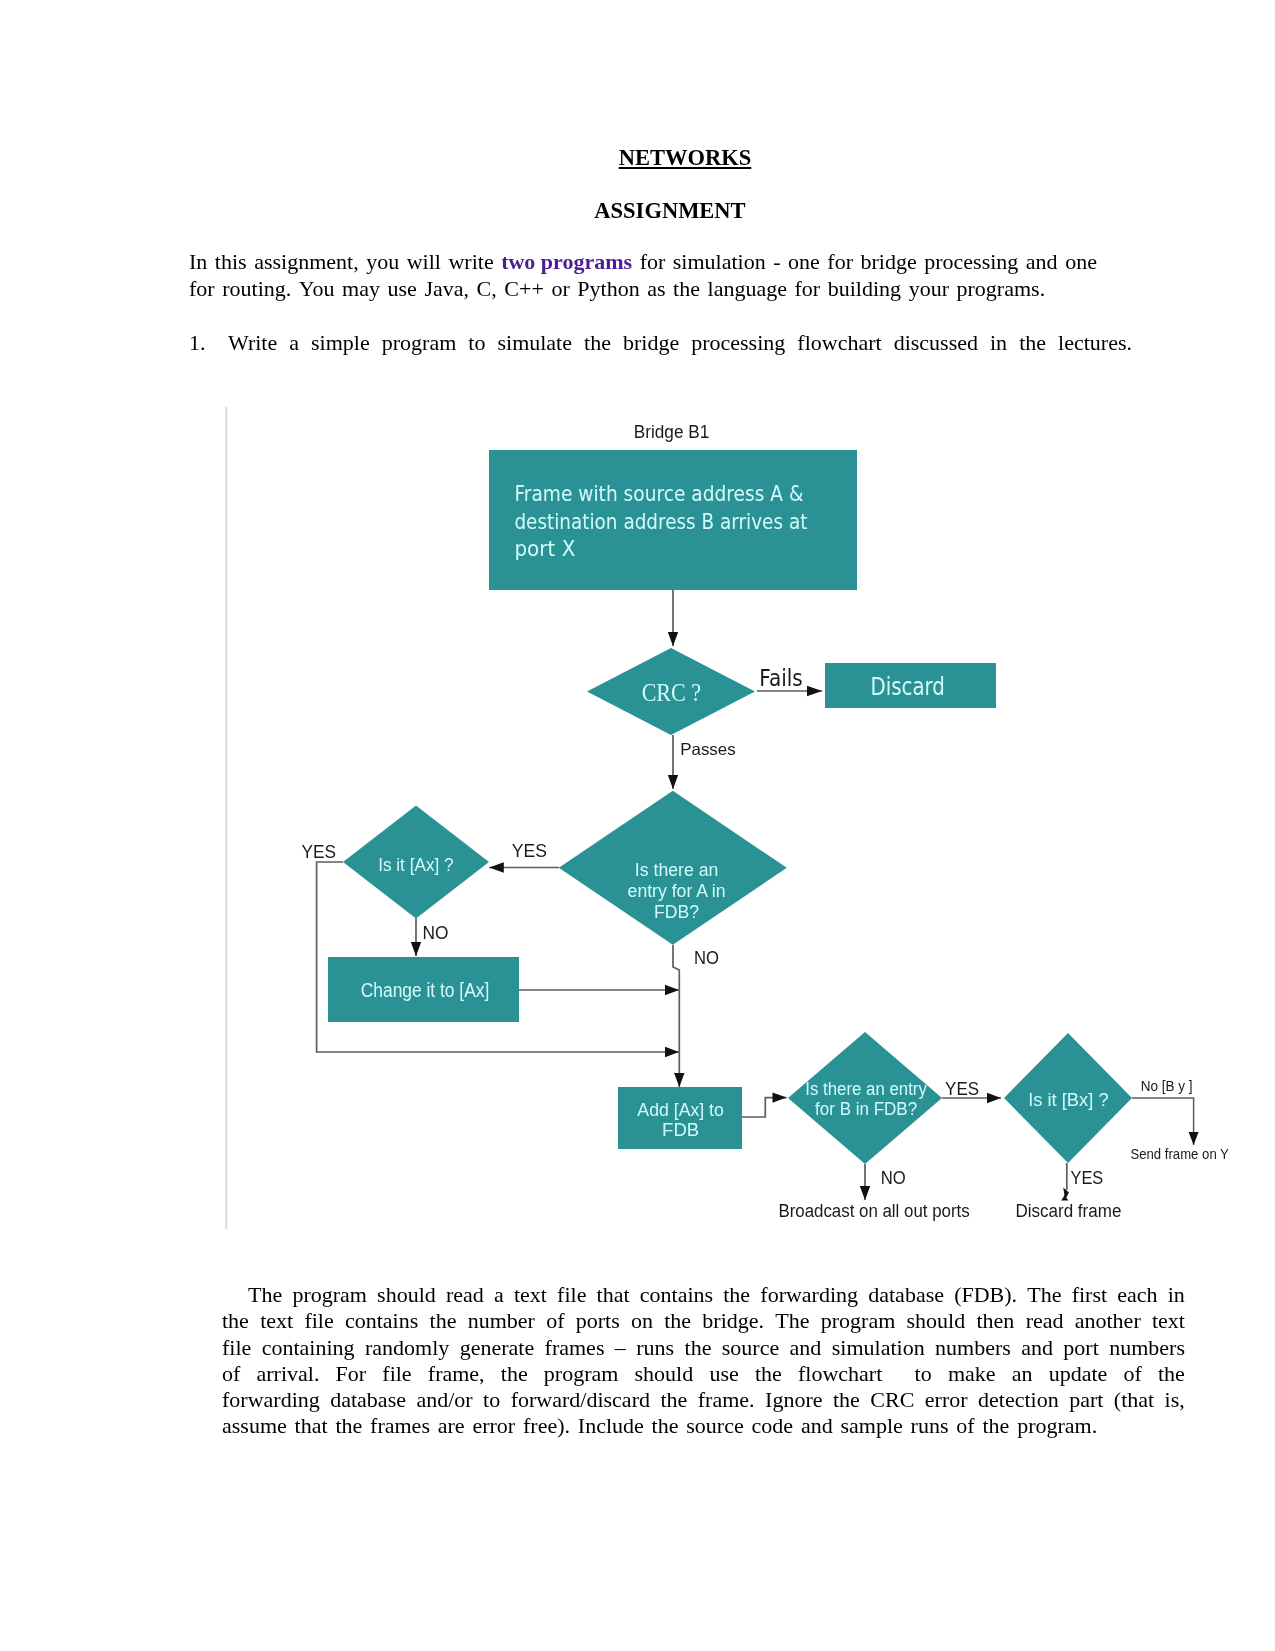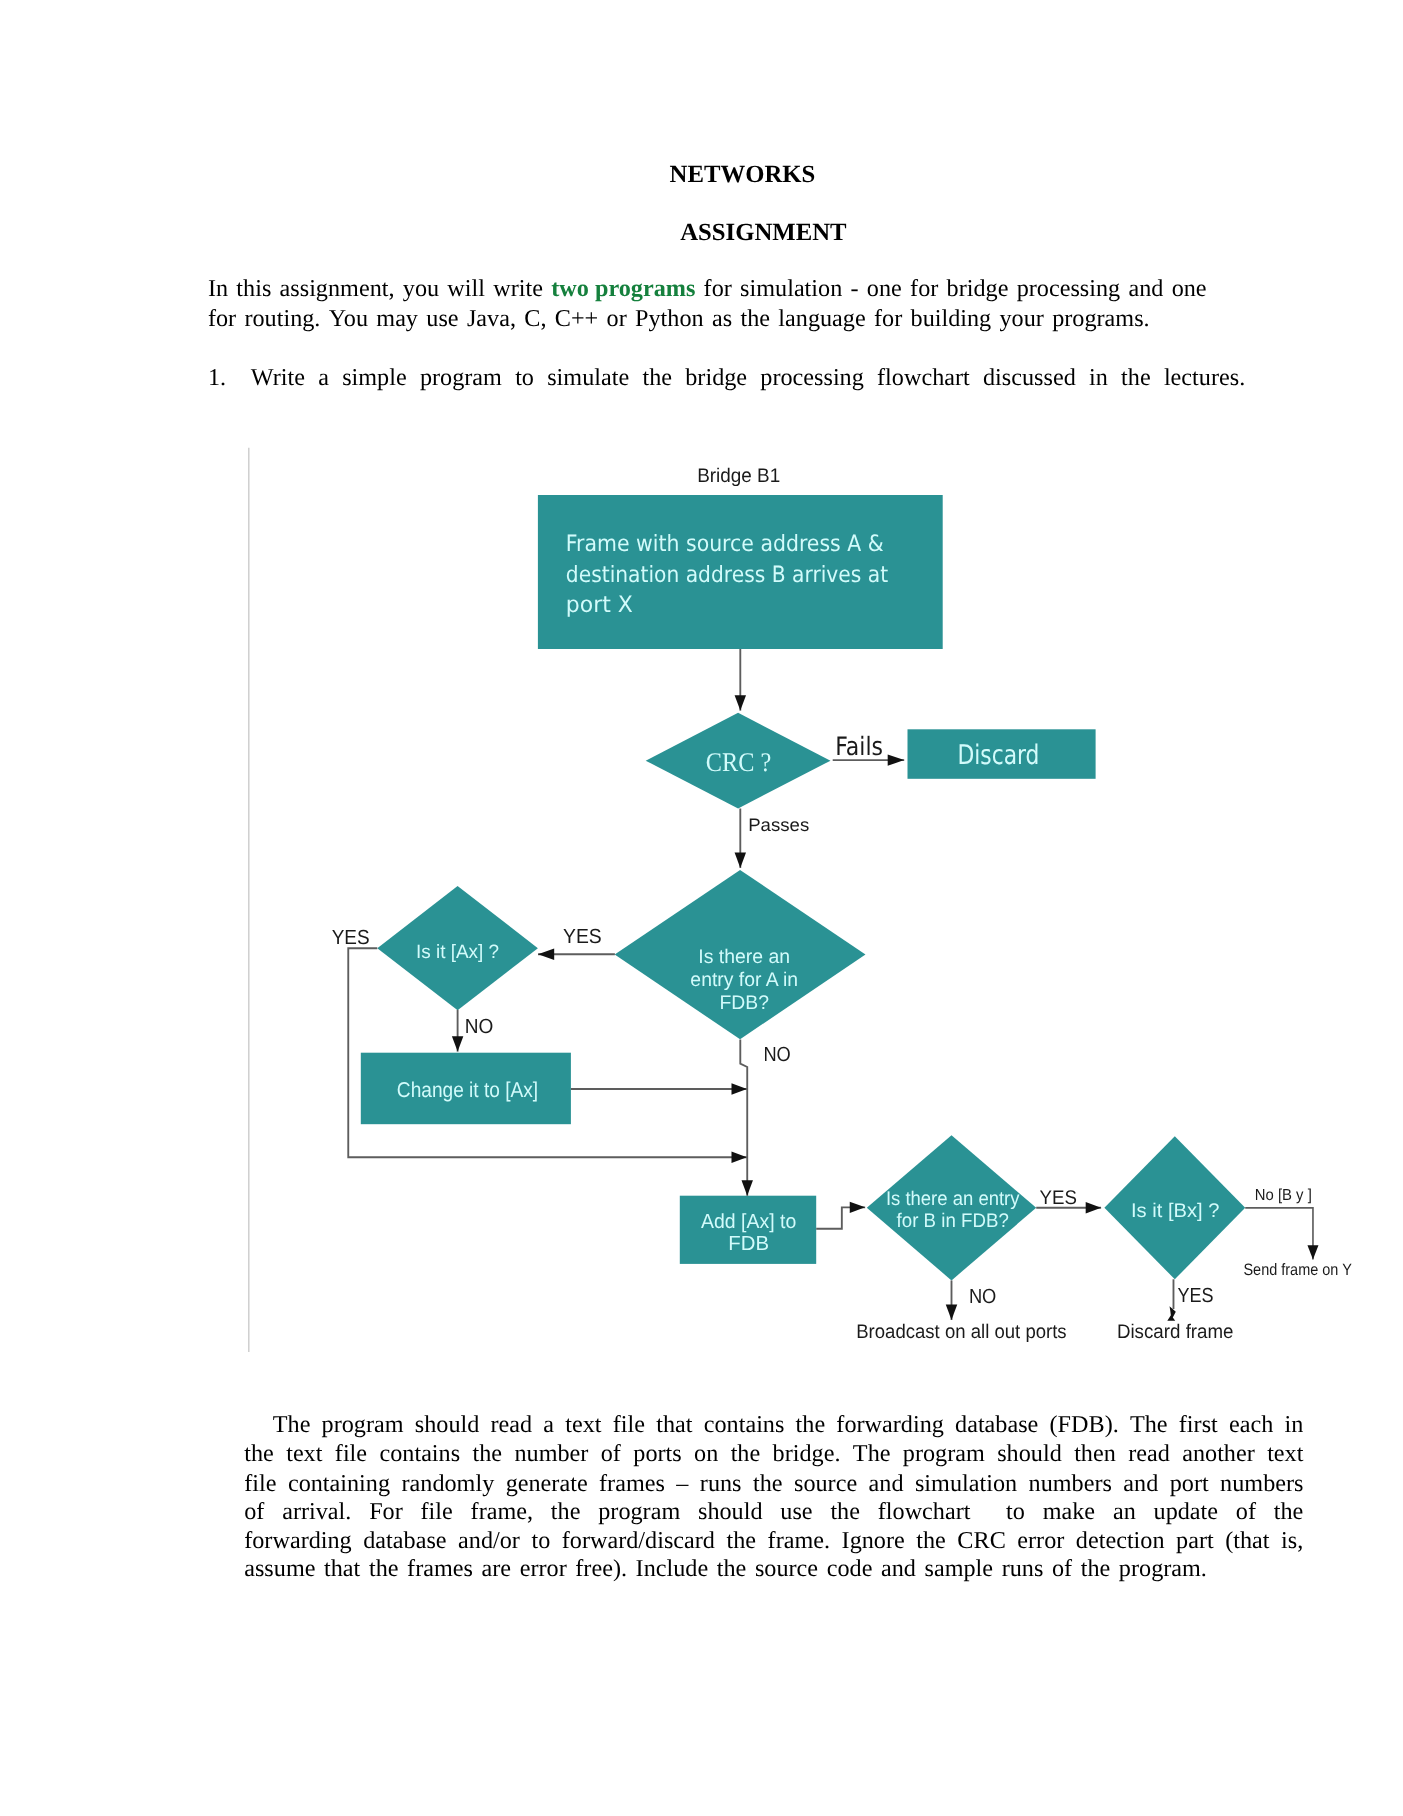--- a/index.html
+++ b/index.html
@@ -1,21 +1,21 @@
 <!DOCTYPE html>
 <html><head>
 <meta charset="utf-8">
 <style>
 html,body{margin:0;padding:0;background:#fff;}
 body{width:1275px;height:1651px;font-family:"Liberation Serif",serif;color:#000;}
 .page{position:relative;width:1275px;height:1651px;overflow:hidden;background:#fff;}
-.h1{position:absolute;left:179px;top:144.5px;width:992px;text-align:center;font-size:22.5px;font-weight:bold;}
-.h2{position:absolute;left:198px;top:198px;width:992px;text-align:center;font-size:22.5px;font-weight:bold;}
+.h1{position:absolute;left:189px;top:144.5px;width:992px;text-align:center;font-size:22.5px;font-weight:bold;text-decoration:underline;}
+.h2{position:absolute;left:174px;top:198px;width:992px;text-align:center;font-size:22.5px;font-weight:bold;}
 .p-intro{position:absolute;left:189px;top:249px;width:908px;font-size:22px;line-height:26.5px;}
-.p-intro .red{color:#15803d;font-weight:bold;}
+.p-intro .red{color:#4c1d95;font-weight:bold;}
 .ln{display:block;white-space:nowrap;}
 .item1{position:absolute;left:189px;top:329px;width:943px;font-size:22px;line-height:28px;}
 .item1 .num{position:absolute;left:0;top:0;}
 .item1 .txt{display:block;margin-left:39px;}
 .p-body{position:absolute;left:222px;top:1282px;width:963px;font-size:22px;line-height:26.3px;}
 .figure{position:absolute;left:215px;top:400px;}
 </style>
 </head>
 <body>
 

